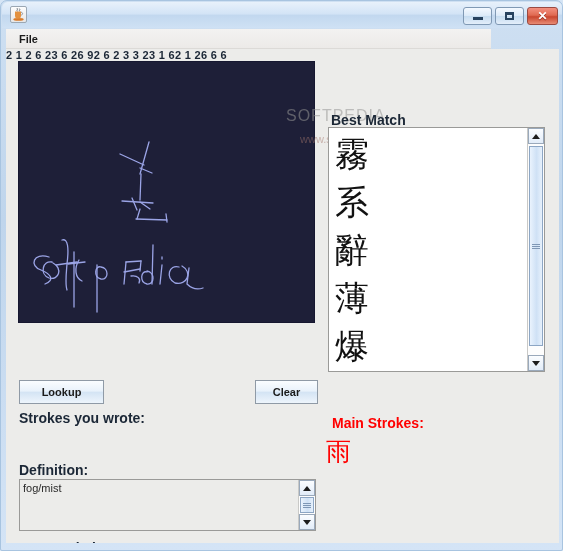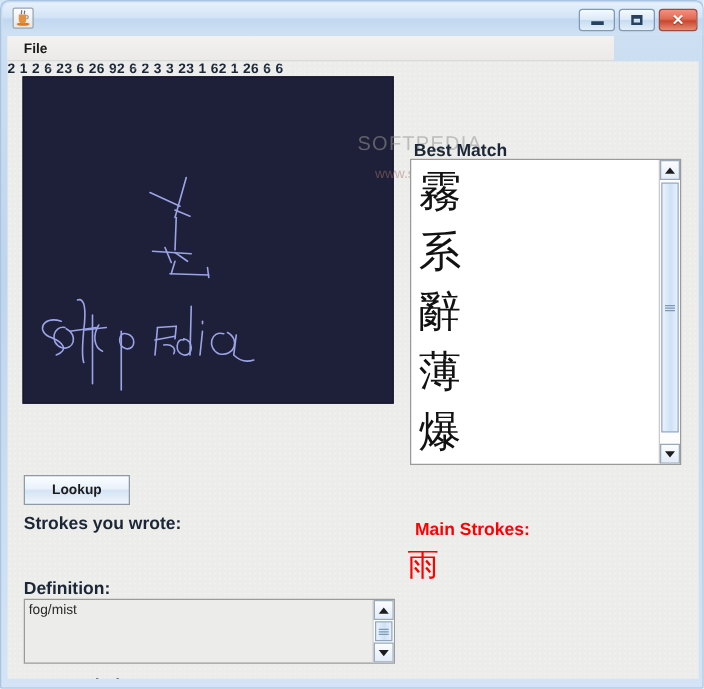--- a/index.html
+++ b/index.html
@@ -387,20 +387,21 @@
                 </span>
             </div>
           </div>
           <div class="sb-arrow down">
               <span class="tri-dn"></span>
             </div>
         </div>
       </div>
 
       <div class="btn" id="lookup-btn">Lookup</div>
+      <div class="btn" id="clear-btn">Clear</div>
 
       <div class="lbl" id="strokes-label">Strokes you wrote:</div>
       <div id="strokes-value">2 1 2 6 23 6 26 92 6 2 3 3 23 1 62 1 26 6 6</div>
 
       <div class="lbl" id="radical-label">Main Strokes:</div>
       <div id="radical-value">雨</div>
 
       <div class="lbl" id="definition-label">Definition:</div>
       <div class="ta-panel" id="definition-panel">
         <div class="ta-text">fog/mist</div>

